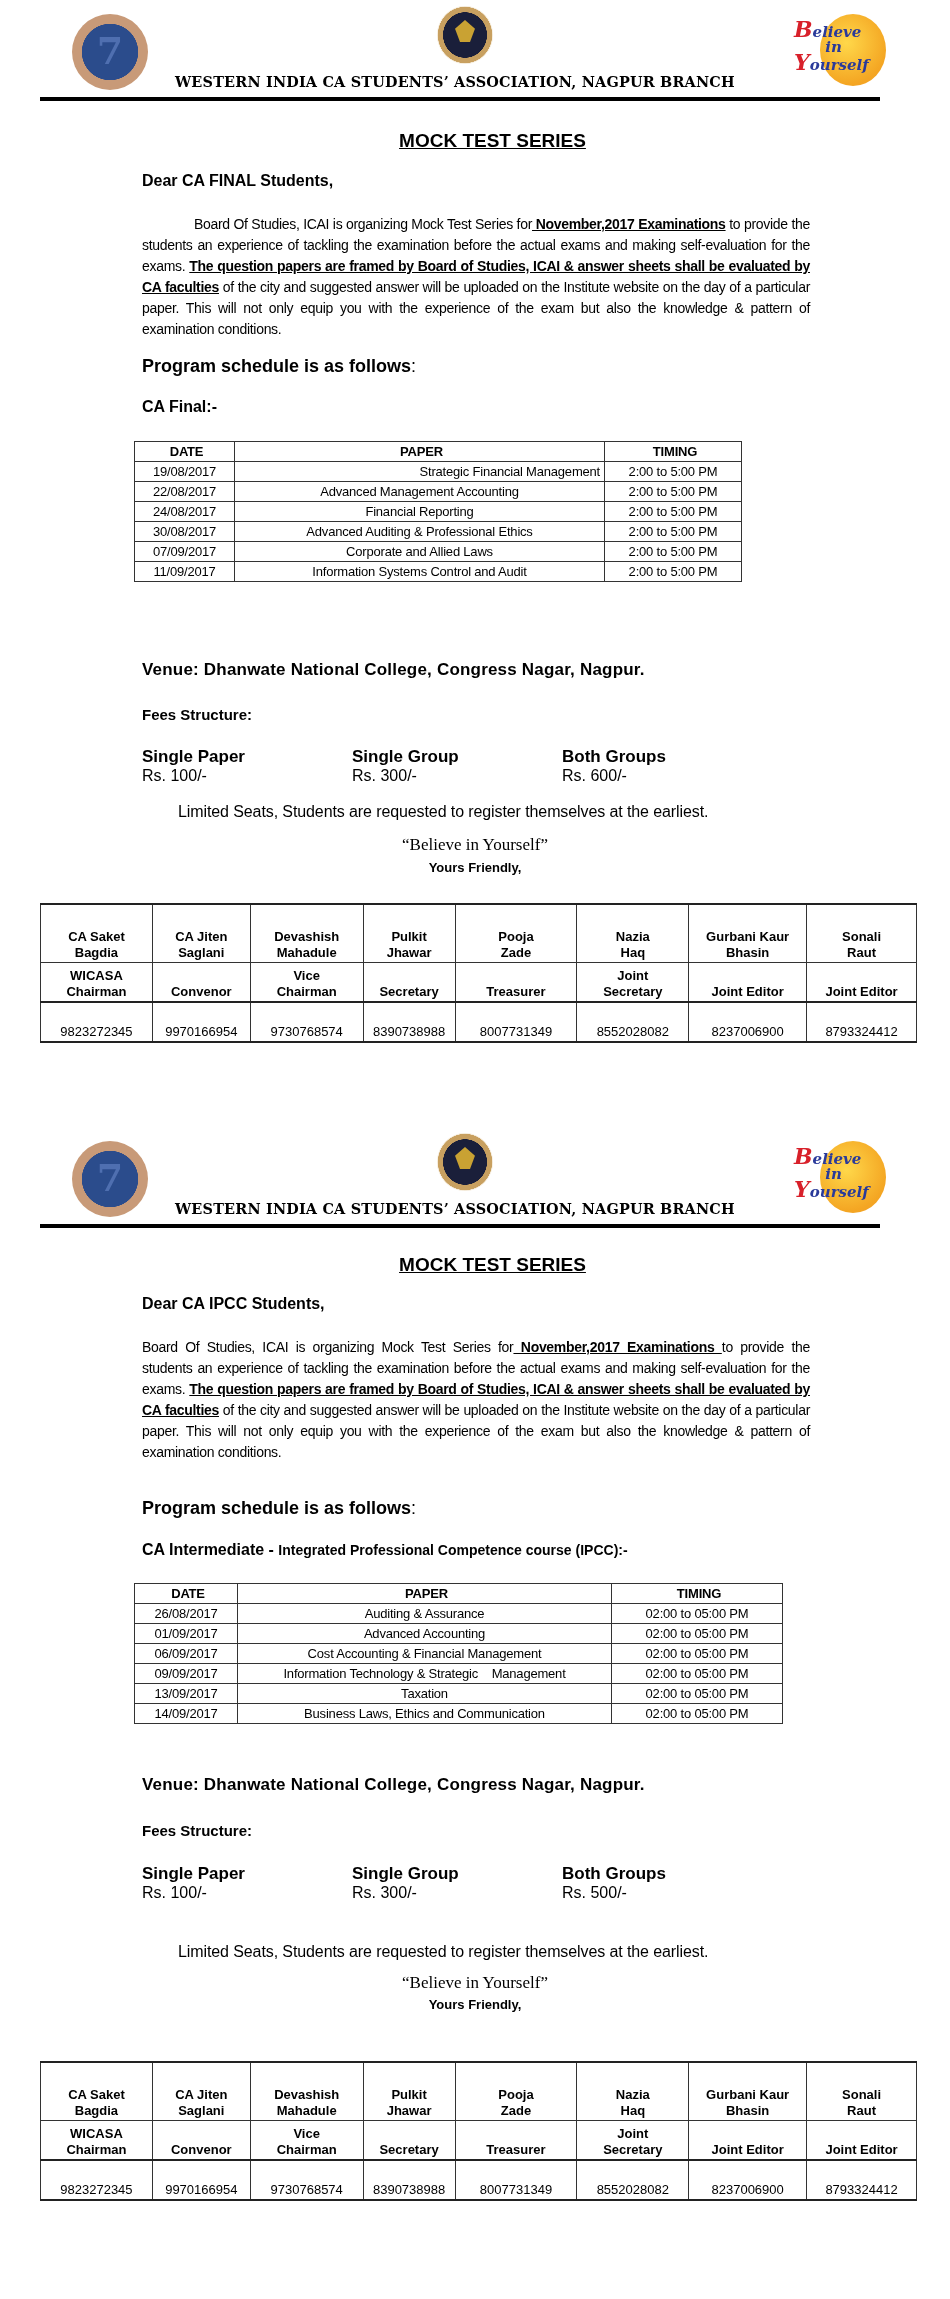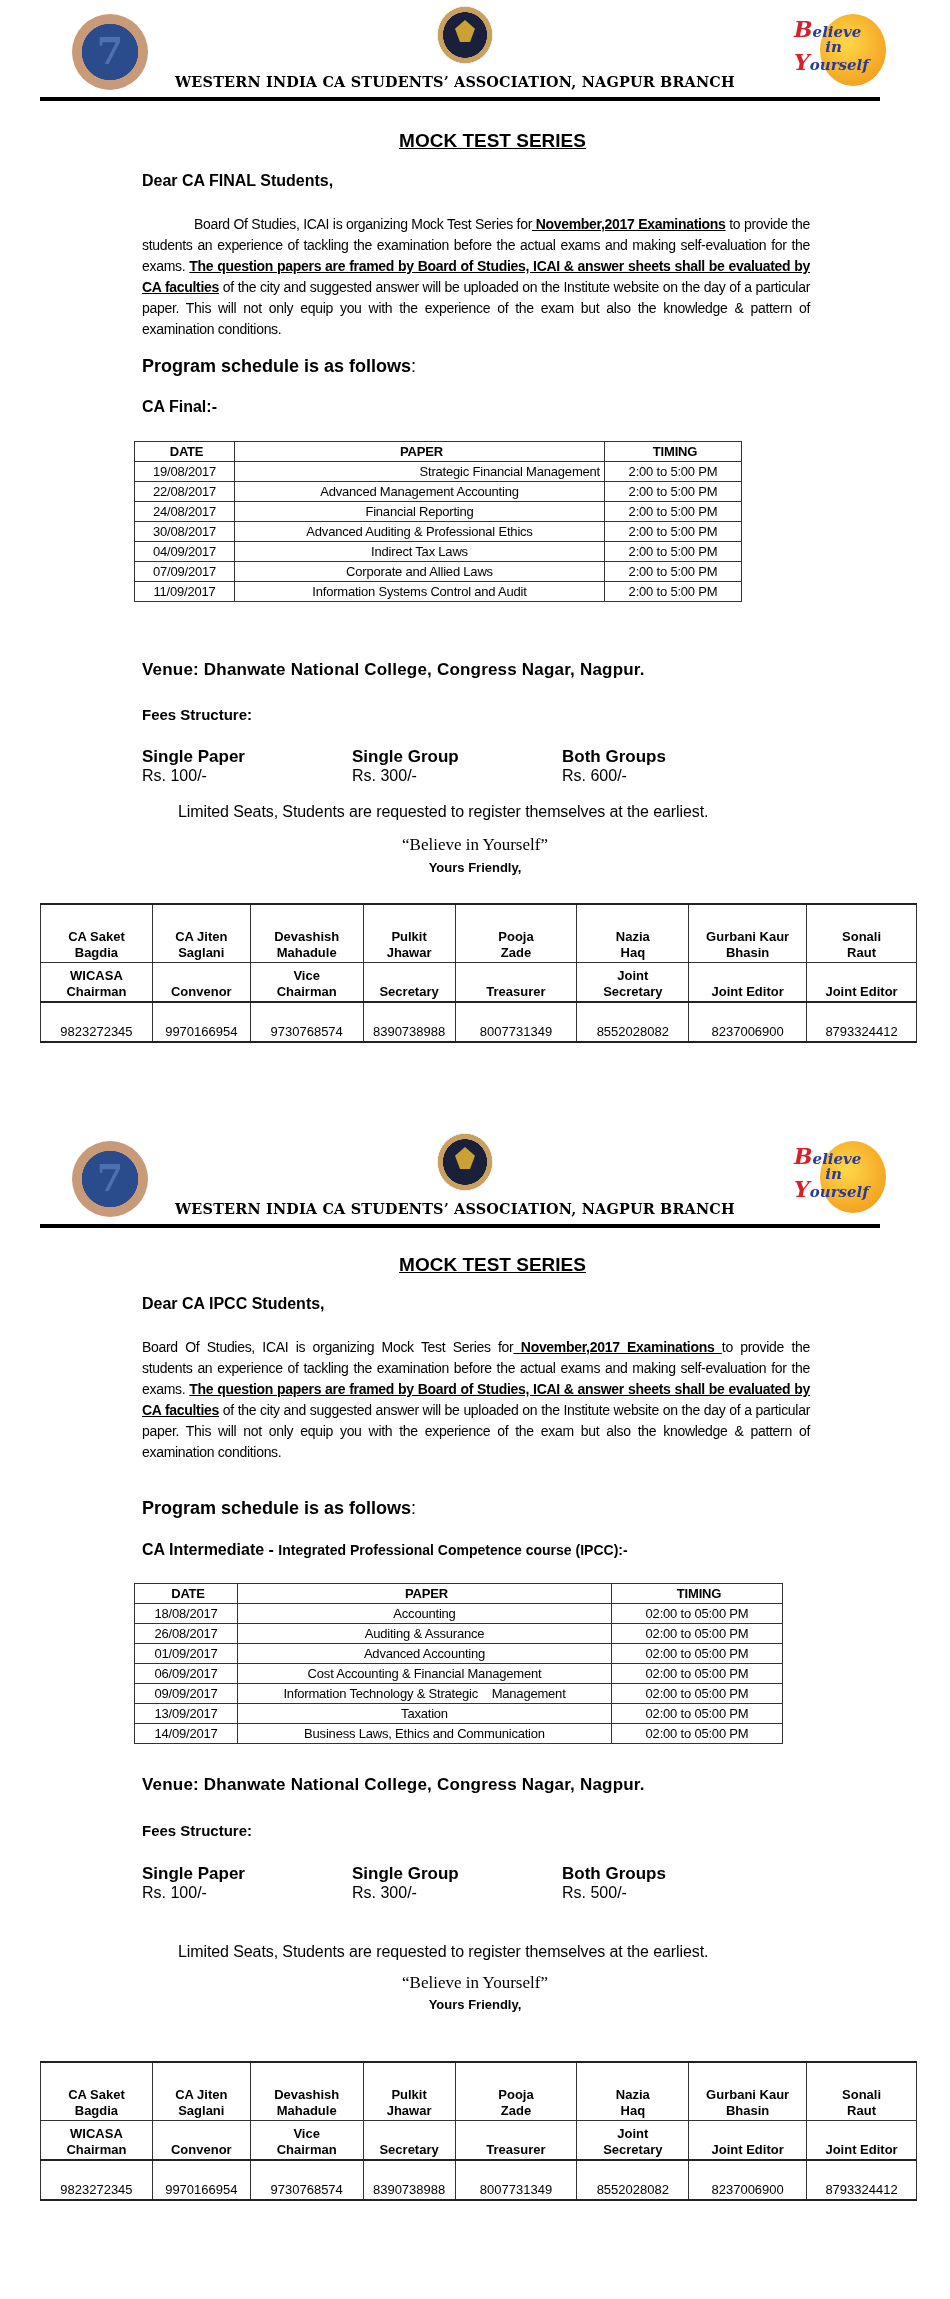--- a/index.html
+++ b/index.html
@@ -90,25 +90,20 @@
             <td style="white-space: pre;">24/08/2017</td>
             <td style="white-space: pre;">Financial Reporting</td>
             <td style="white-space: pre;">2:00 to 5:00 PM</td>
           </tr>
           <tr>
             <td style="white-space: pre;">30/08/2017</td>
             <td style="white-space: pre;">Advanced Auditing &amp; Professional Ethics</td>
             <td style="white-space: pre;">2:00 to 5:00 PM</td>
           </tr>
           <tr>
-            <td style="white-space: pre;">04/09/2017</td>
-            <td style="white-space: pre;">Indirect Tax Laws</td>
-            <td style="white-space: pre;">2:00 to 5:00 PM</td>
-          </tr>
-          <tr>
             <td style="white-space: pre;">07/09/2017</td>
             <td style="white-space: pre;">Corporate and Allied Laws</td>
             <td style="white-space: pre;">2:00 to 5:00 PM</td>
           </tr>
           <tr>
             <td style="white-space: pre;">11/09/2017</td>
             <td style="white-space: pre;">Information Systems Control and Audit</td>
             <td style="white-space: pre;">2:00 to 5:00 PM</td>
           </tr>
         </tbody>
@@ -189,25 +184,20 @@
     <table class="sched" style="top: 456px; left: 134px;">
       <thead>
           <tr class="hdr">
             <th style="width: 103px;">DATE</th>
             <th style="width: 374px;">PAPER</th>
             <th style="width: 171px;">TIMING</th>
           </tr>
         </thead>
       <tbody>
           <tr>
-            <td style="white-space: pre;">18/08/2017</td>
-            <td style="white-space: pre;">Accounting</td>
-            <td style="white-space: pre;">02:00 to 05:00 PM</td>
-          </tr>
-          <tr>
             <td style="white-space: pre;">26/08/2017</td>
             <td style="white-space: pre;">Auditing &amp; Assurance</td>
             <td style="white-space: pre;">02:00 to 05:00 PM</td>
           </tr>
           <tr>
             <td style="white-space: pre;">01/09/2017</td>
             <td style="white-space: pre;">Advanced Accounting</td>
             <td style="white-space: pre;">02:00 to 05:00 PM</td>
           </tr>
           <tr>

